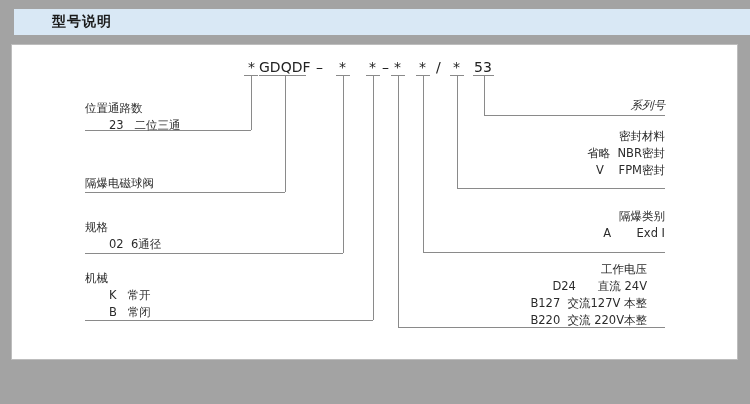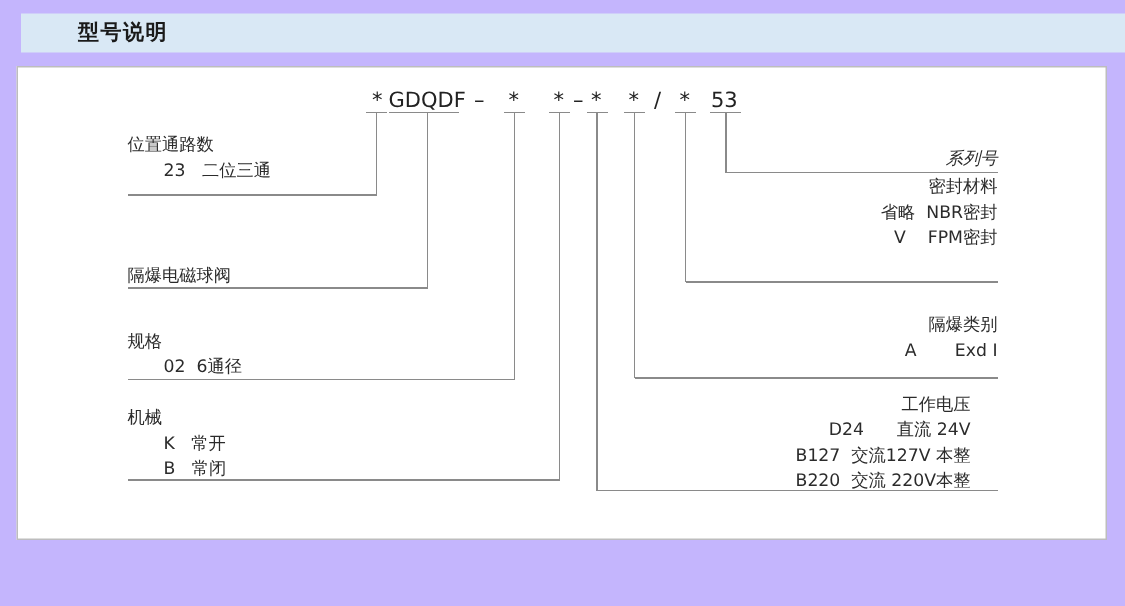--- a/index.html
+++ b/index.html
@@ -4,21 +4,21 @@
 <style>
   html, body {
     margin: 0;
     padding: 0;
     background: #ffffff;
   }
   #page {
     position: relative;
     width: 750px;
     height: 404px;
-    background: #c4b5fd;
+    background: #a3a3a3;
     font-family: "DejaVu Sans", "Liberation Sans", sans-serif;
     overflow: hidden;
   }
 
   
   .header-bar {
     position: absolute;
     left: 14px;
     top: 9px;
     width: 736px;
@@ -149,21 +149,21 @@
     <span class="model-tok" style="left:339px">*</span>
     <span class="model-tok" style="left:369px">*</span>
     <span class="model-tok" style="left:382px">–</span>
     <span class="model-tok" style="left:394px">*</span>
     <span class="model-tok" style="left:419px">*</span>
     <span class="model-tok" style="left:436px">/</span>
     <span class="model-tok" style="left:453px">*</span>
     <span class="model-tok" style="left:474px">53</span>
   </div>
 
-  <div class="callout left" style="left:85px; top:88px;">
+  <div class="callout left" style="left:85px; top:100px;">
     <span class="hd">位置通路数</span>
     <span class="row">23   二位三通</span>
   </div>
 
   <div class="callout left" style="left:85px; top:175px;">
     <span class="hd">隔爆电磁球阀</span>
   </div>
 
   <div class="callout left" style="left:85px; top:219px;">
     <span class="hd">规格</span>
@@ -173,21 +173,21 @@
   <div class="callout left" style="left:85px; top:270px;">
     <span class="hd">机械</span>
     <span class="row">K   常开</span>
     <span class="row">B   常闭</span>
   </div>
 
   <div class="callout right" style="left:405px; top:97px; width:260px;font-style:italic;">
     <span class="r-row">系列号</span>
   </div>
 
-  <div class="callout right" style="left:405px; top:116px; width:260px;">
+  <div class="callout right" style="left:405px; top:128px; width:260px;">
     <span class="r-row">密封材料</span>
     <span class="r-row">省略  NBR密封</span>
     <span class="r-row">V    FPM密封</span>
   </div>
 
   <div class="callout right" style="left:405px; top:208px; width:260px;">
     <span class="r-row">隔爆类别</span>
     <span class="r-row">A       Exd Ⅰ</span>
   </div>
 

